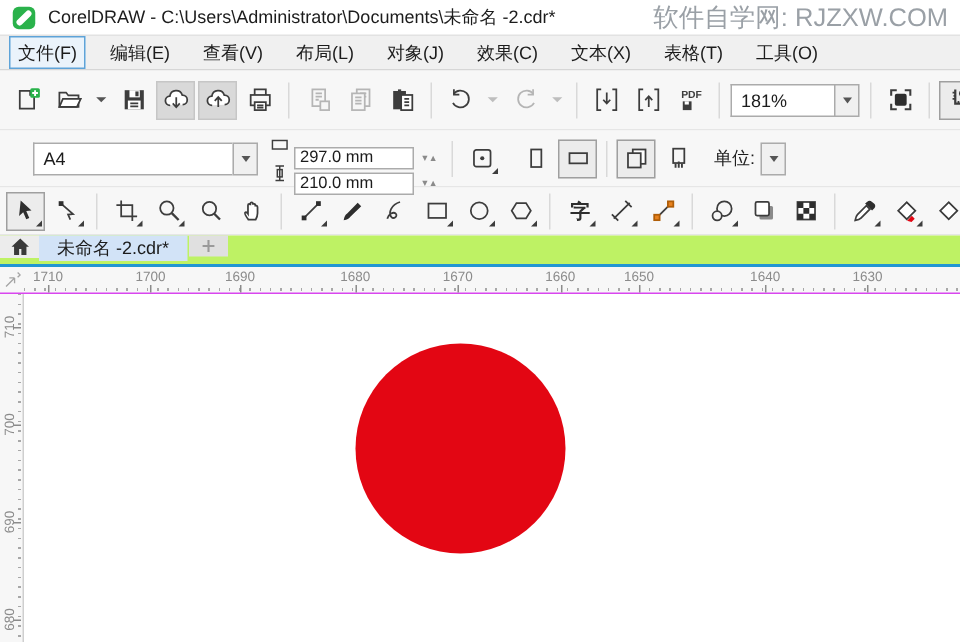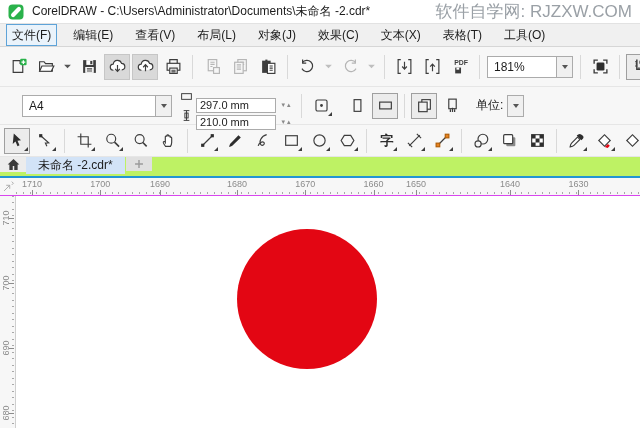--- a/index.html
+++ b/index.html
@@ -562,21 +562,21 @@
         <path d="M2.5 13.5L9.5 6.5M9.5 6.5H5.2M9.5 6.5v4.3M12 2l2 2-2 2"></path>
       </svg>
     </span>
   <div class="hticks"></div>
 <span class="hlab" style="left: 32px;">1710</span>
     <span class="hlab" style="left: 100.3px;">1700</span>
     <span class="hlab" style="left: 160px;">1690</span>
     <span class="hlab" style="left: 236.9px;">1680</span>
     <span class="hlab" style="left: 305.2px;">1670</span>
     <span class="hlab" style="left: 373.5px;">1660</span>
-    <span class="hlab" style="left: 416px;">1650</span>
+    <span class="hlab" style="left: 426px;">1650</span>
     <span class="hlab" style="left: 510.1px;">1640</span>
     <span class="hlab" style="left: 578.4px;">1630</span>
   </div>
 
 <div class="content">
   <div class="vruler" id="vruler">
     <div class="vticks"></div>
   <span class="vlab" style="top: 17px;">710</span>
       <i class="vmaj" style="top: 22px;"></i>
       <span class="vlab" style="top: 82px;">700</span>

